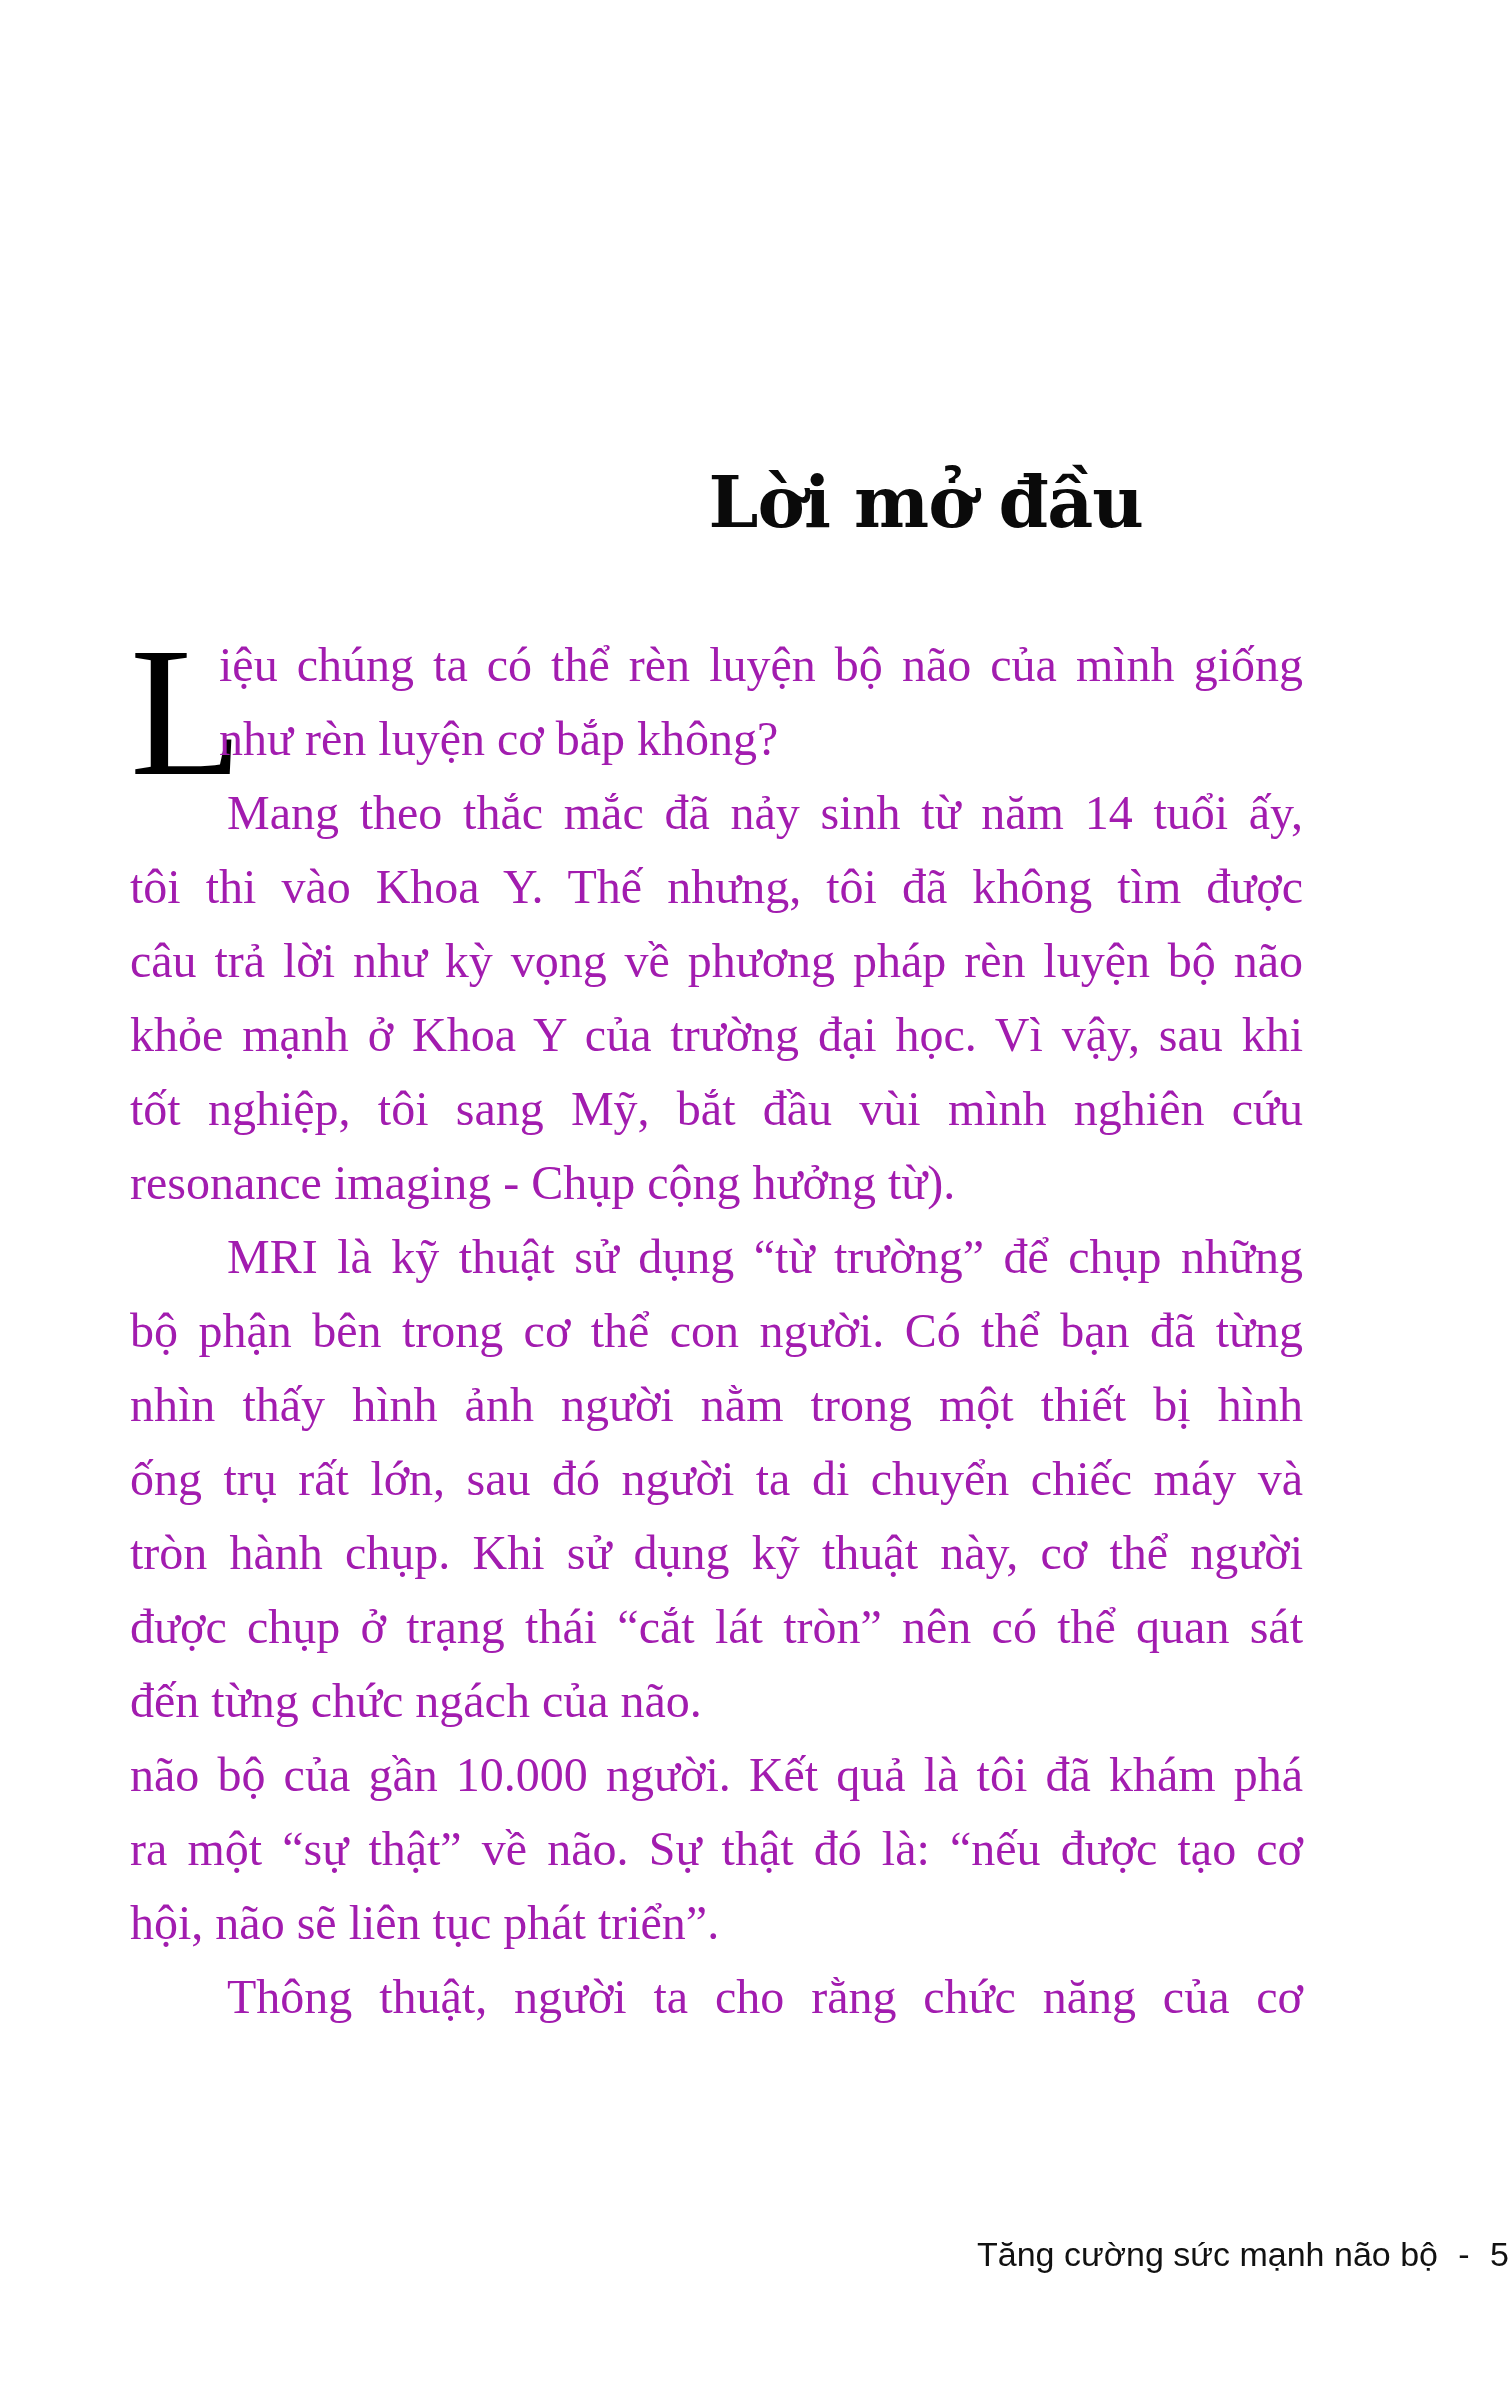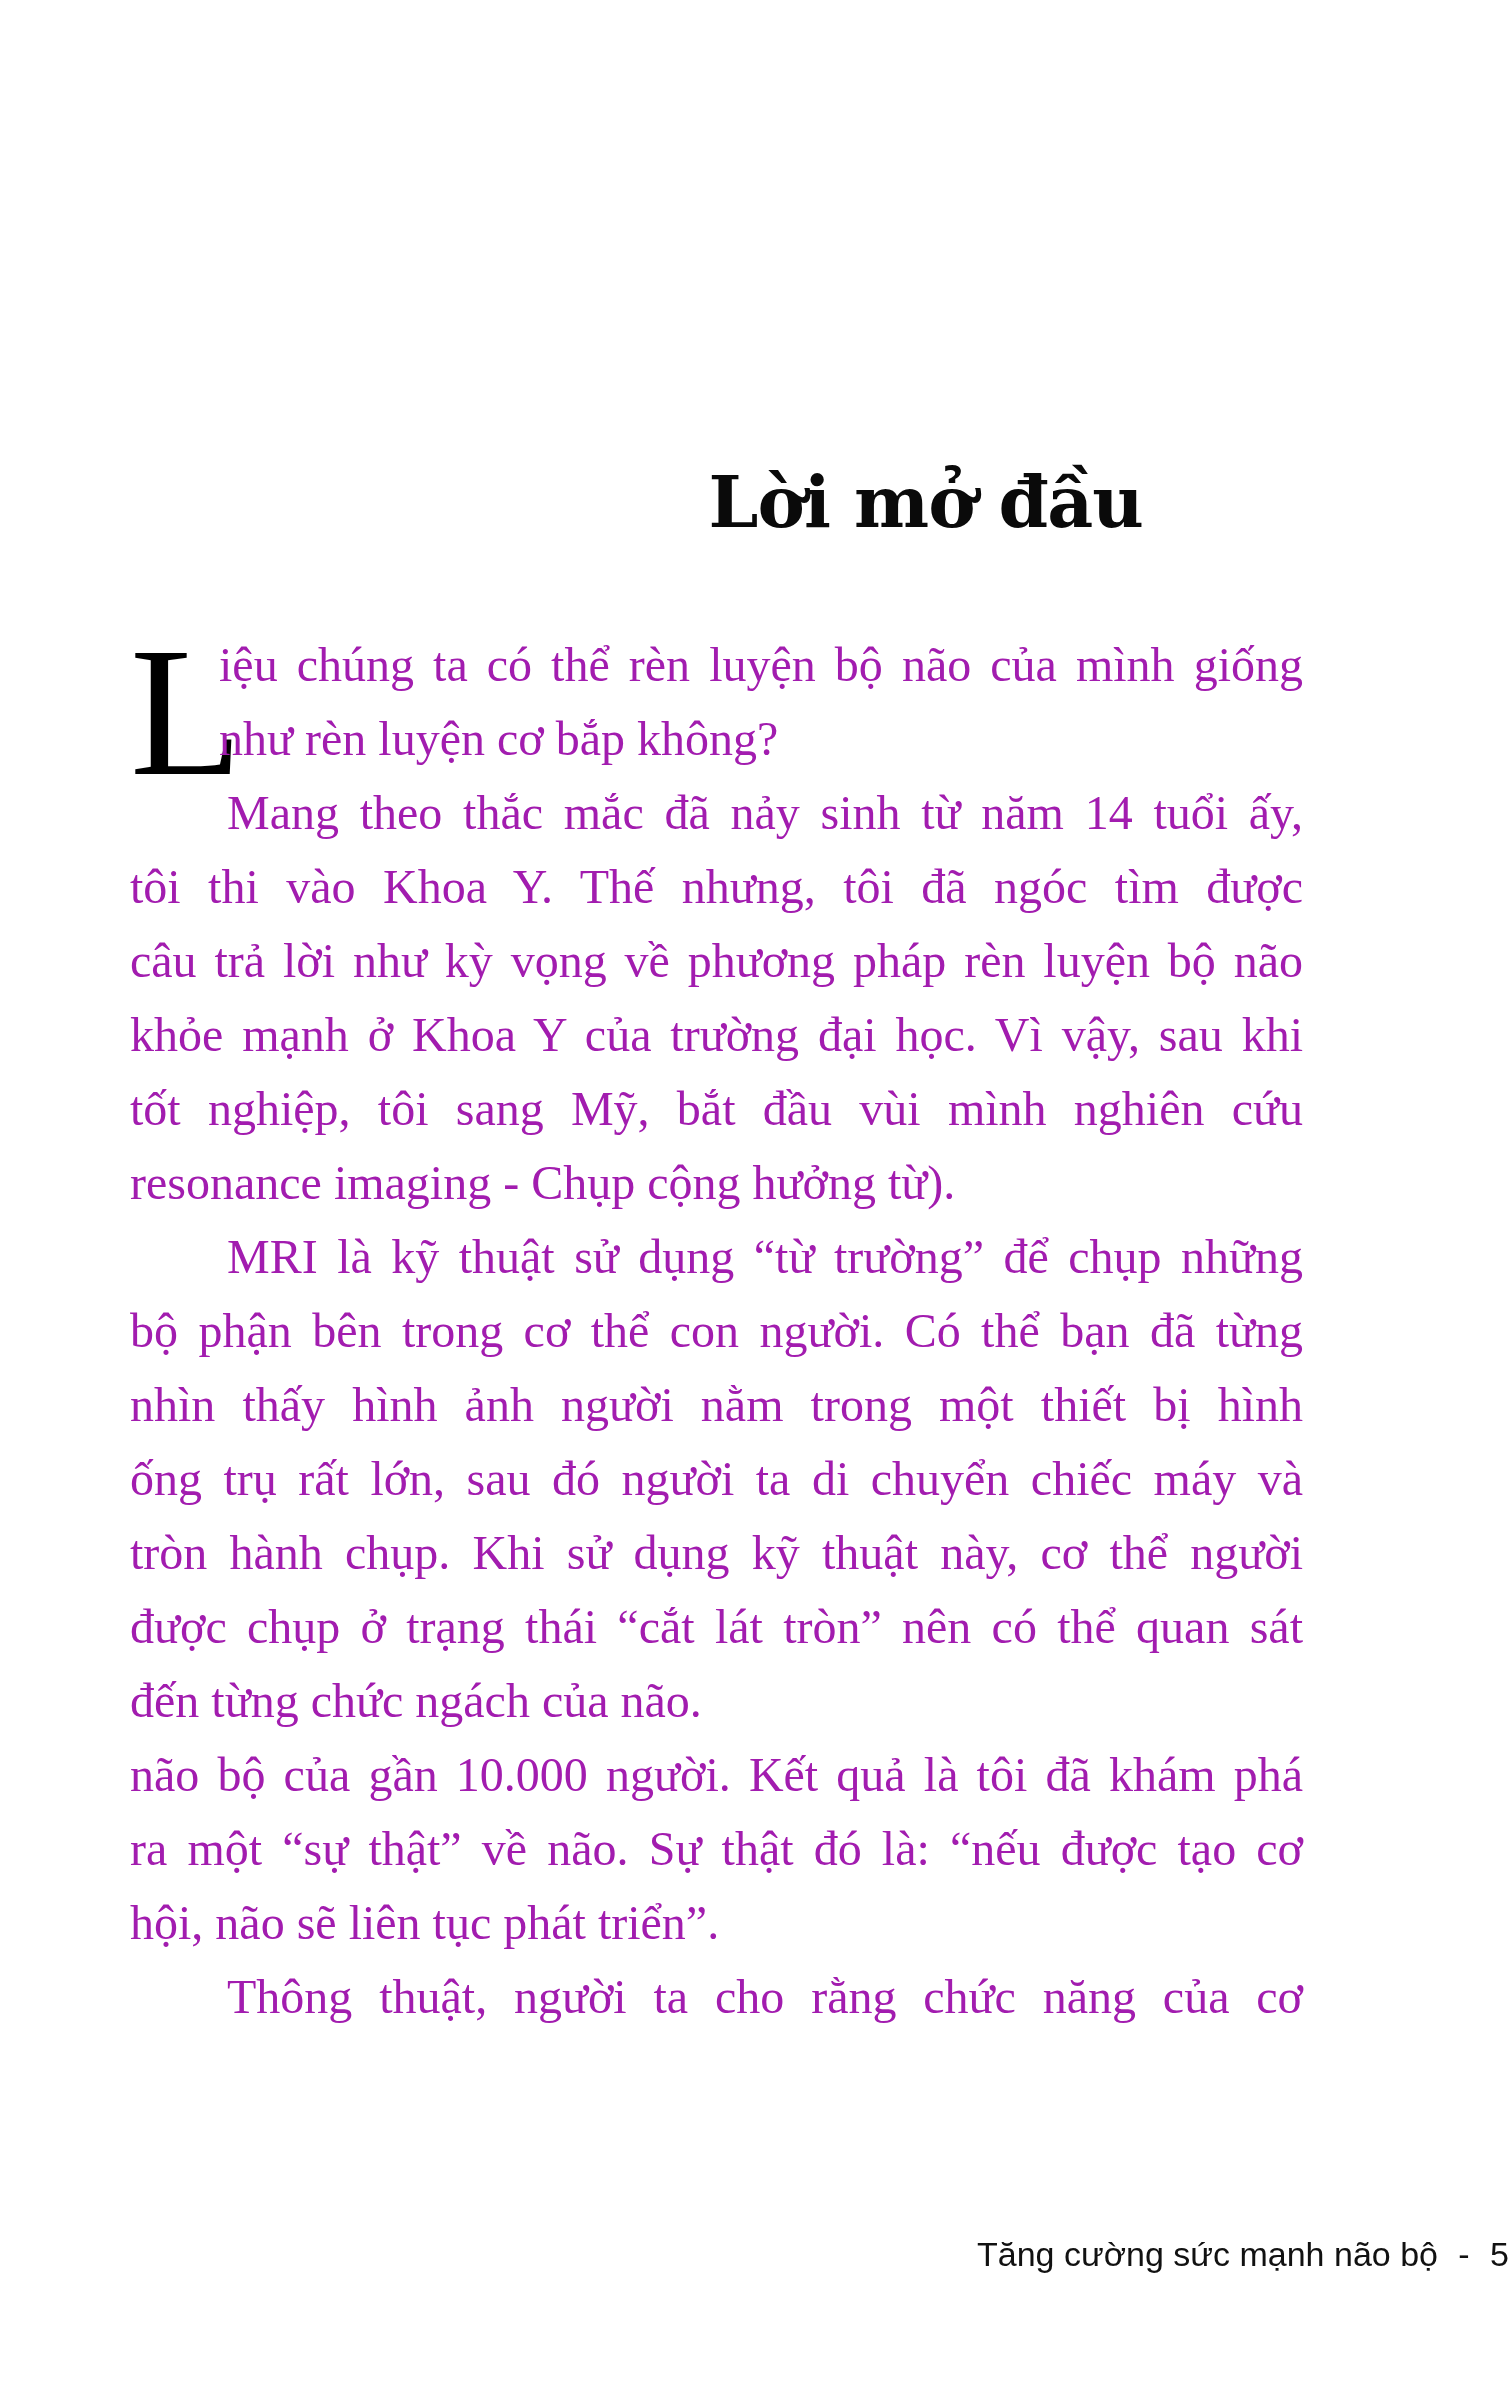--- a/index.html
+++ b/index.html
@@ -38,21 +38,21 @@
   <div class="title">Lời mở đầu</div>
 
   <div class="dropcap">L</div>
 
   <div class="body-text">
 
     <span class="line drop-first">iệu chúng ta có thể rèn luyện bộ não của mình giống</span>
     <span class="line drop-first last">như rèn luyện cơ bắp không?</span>
 
     <span class="line indent">Mang theo thắc mắc đã nảy sinh từ năm 14 tuổi ấy,</span>
-    <span class="line">tôi thi vào Khoa Y. Thế nhưng, tôi đã ngóc tìm được</span>
+    <span class="line">tôi thi vào Khoa Y. Thế nhưng, tôi đã không tìm được</span>
     <span class="line">câu trả lời như kỳ vọng về phương pháp rèn luyện bộ não</span>
     <span class="line">khỏe mạnh ở Khoa Y của trường đại học. Vì vậy, sau khi</span>
     <span class="line">tốt nghiệp, tôi sang Mỹ, bắt đầu vùi mình nghiên cứu</span>
     <span class="line last">resonance imaging - Chụp cộng hưởng từ).</span>
 
     <span class="line indent">MRI là kỹ thuật sử dụng “từ trường” để chụp những</span>
     <span class="line">bộ phận bên trong cơ thể con người. Có thể bạn đã từng</span>
     <span class="line">nhìn thấy hình ảnh người nằm trong một thiết bị hình</span>
     <span class="line">ống trụ rất lớn, sau đó người ta di chuyển chiếc máy và</span>
     <span class="line">tròn hành chụp. Khi sử dụng kỹ thuật này, cơ thể người</span>

